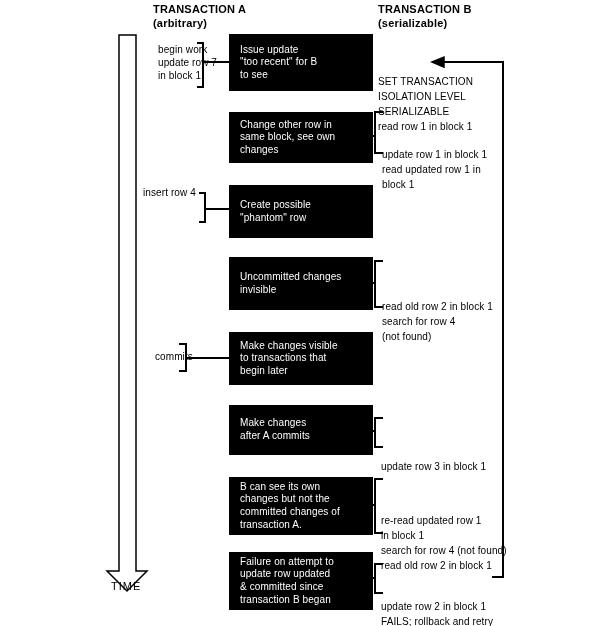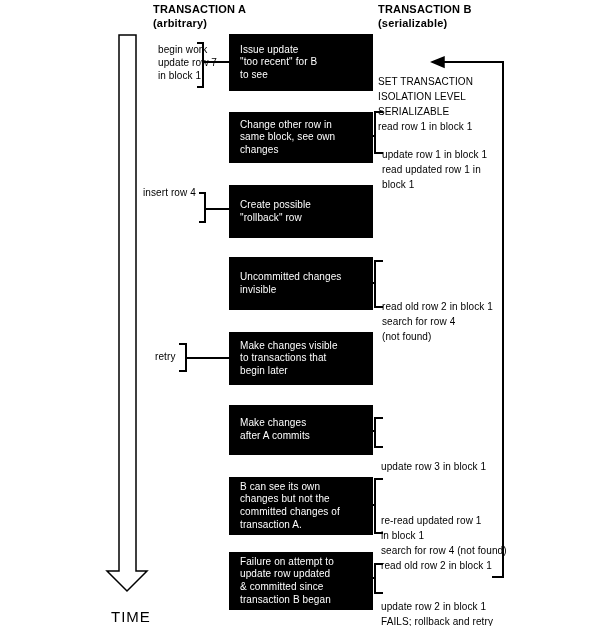--- a/index.html
+++ b/index.html
@@ -11,21 +11,21 @@
   .hdr div{white-space:pre;}
   .box{
     position:absolute;left:229px;width:144px;background:#000;color:#fff;
     font-size:10px;line-height:12.6px;letter-spacing:.1px;
     display:flex;align-items:center;box-sizing:border-box;
     padding-left:11px;padding-right:12px;white-space:pre-line;
   }
   .lnote,.rnote{position:absolute;font-size:10px;white-space:pre-line;letter-spacing:.1px;}
   .lnote{line-height:13px;}
   .rnote{line-height:15px;margin-top:33px;}
-  .timelbl{position:absolute;left:111px;top:608px;font-size:15px;letter-spacing:1px;}
+  .timelbl{position:absolute;left:111px;top:580px;font-size:11px;letter-spacing:1px;}
   svg.linework{position:absolute;left:0;top:0;pointer-events:none;}
 </style>
 </head>
 <body>
 
 <div id="stage">
 
   <svg class="linework" width="605" height="626" viewBox="0 0 605 626" stroke="#000" fill="none" stroke-width="1.5" shape-rendering="crispEdges">
 
     <polygon points="119,35 136,35 136,571 147,571 127,591 107,571 119,571" fill="#fff" shape-rendering="auto"></polygon>
@@ -50,30 +50,30 @@
   </div>
   <div class="hdr" style="left:378px;top:3px">
     <div>TRANSACTION B</div>
     <div>(serializable)</div>
   </div>
 
   <div class="lnote" style="left:158px;top:43px">begin work
 update row 7
 in block 1</div>
   <div class="lnote" style="left:143px;top:186px">insert row 4</div>
-  <div class="lnote" style="left:155px;top:350px">retry</div>
+  <div class="lnote" style="left:155px;top:350px">commits</div>
 
   <div class="box" style="top:34px;height:57px">Issue update
 "too recent" for B
 to see</div>
   <div class="box" style="top:112px;height:51px">Change other row in
 same block, see own
 changes</div>
   <div class="box" style="top:185px;height:53px">Create possible
-"rollback" row</div>
+"phantom" row</div>
   <div class="box" style="top:332px;height:53px">Make changes visible
 to transactions that
 begin later</div>
   <div class="box" style="top:257px;height:53px">Uncommitted changes
 invisible</div>
   <div class="box" style="top:405px;height:50px">Make changes
 after A commits</div>
   <div class="box" style="top:477px;height:58px">B can see its own
 changes but not the
 committed changes of

